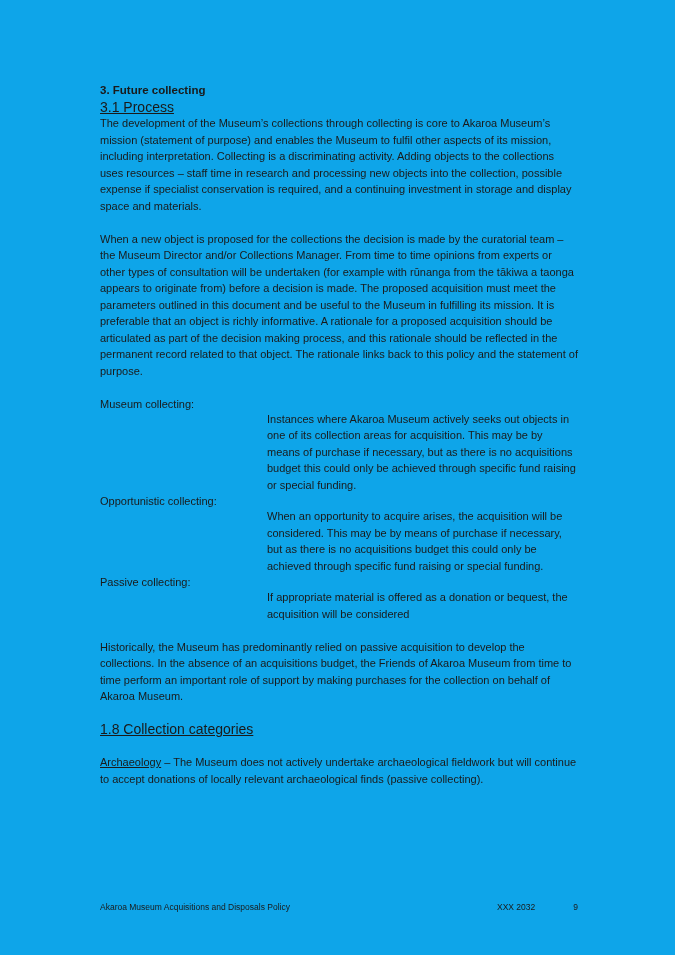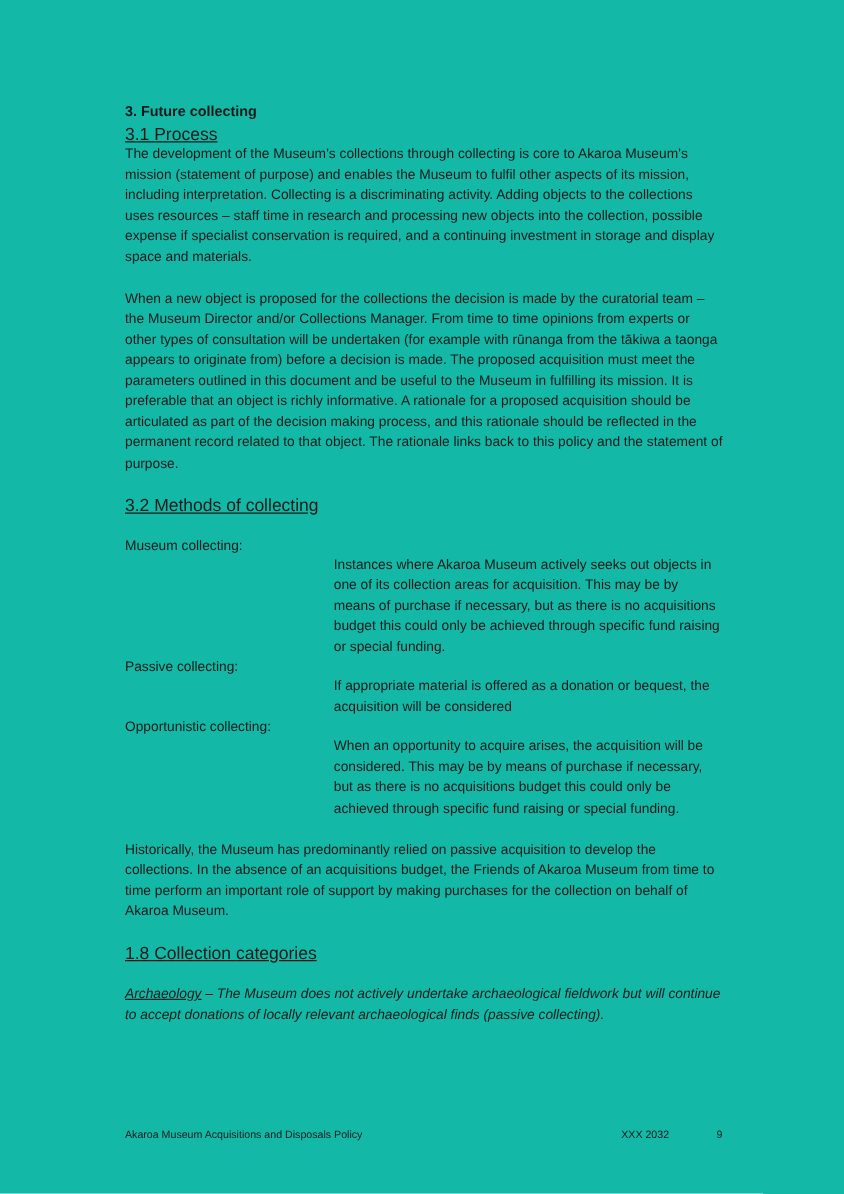--- a/index.html
+++ b/index.html
@@ -4,21 +4,21 @@
 <style>
   html, body {
     margin: 0;
     padding: 0;
     background: #ffffff;
   }
   .page {
     position: relative;
     width: 675px;
     height: 955px;
-    background: #14b8a6;
+    background: #0ea5e9;
     font-family: "Liberation Sans", sans-serif;
     color: #1a1a1a;
     overflow: hidden;
   }
   .content {
     position: absolute;
     top: 82px;
     left: 100px;
     width: 478px;
     font-size: 11px;
@@ -37,21 +37,20 @@
   }
   .sub-heading.spaced {
     margin-top: 16.5px;
     margin-bottom: 16.5px;
   }
   p.body-para {
     margin: 0 0 16.5px 0;
   }
   p.body-para.no-gap {
     margin-bottom: 0;
-    font-style: italic;
   }
   .def-list {
     margin: 0 0 16.5px 0;
   }
   .def-row {
     display: flex;
     align-items: flex-start;
   }
   .def-term {
     width: 167px;
@@ -91,34 +90,33 @@
   <div class="content">
 
     <h1 class="doc-heading">3. Future collecting</h1>
 
     <h2 class="sub-heading">3.1 Process</h2>
 
     <p class="body-para">The development of the Museum’s collections through collecting is core to Akaroa Museum’s mission (statement of purpose) and enables the Museum to fulfil other aspects of its mission, including interpretation. Collecting is a discriminating activity. Adding objects to the collections uses resources – staff time in research and processing new objects into the collection, possible expense if specialist conservation is required, and a continuing investment in storage and display space and materials.</p>
 
     <p class="body-para">When a new object is proposed for the collections the decision is made by the curatorial team – the Museum Director and/or Collections Manager. From time to time opinions from experts or other types of consultation will be undertaken (for example with rūnanga from the tākiwa a taonga appears to originate from) before a decision is made. The proposed acquisition must meet the parameters outlined in this document and be useful to the Museum in fulfilling its mission. It is preferable that an object is richly informative. A rationale for a proposed acquisition should be articulated as part of the decision making process, and this rationale should be reflected in the permanent record related to that object. The rationale links back to this policy and the statement of purpose.</p>
 
-    <h2 class="sub-heading spaced">3.2 Methods of collecting</h2>
 
     <div class="def-list">
       <div class="def-row">
         <div class="def-term">Museum collecting:</div>
         <div class="def-text">Instances where Akaroa Museum actively seeks out objects in one of its collection areas for acquisition. This may be by means of purchase if necessary, but as there is no acquisitions budget this could only be achieved through specific fund raising or special funding.</div>
       </div>
       <div class="def-row">
+        <div class="def-term">Opportunistic collecting:</div>
+        <div class="def-text">When an opportunity to acquire arises, the acquisition will be considered. This may be by means of purchase if necessary, but as there is no acquisitions budget this could only be achieved through specific fund raising or special funding.</div>
+      </div>
+      <div class="def-row">
         <div class="def-term">Passive collecting:</div>
         <div class="def-text">If appropriate material is offered as a donation or bequest, the acquisition will be considered</div>
-      </div>
-      <div class="def-row">
-        <div class="def-term">Opportunistic collecting:</div>
-        <div class="def-text">When an opportunity to acquire arises, the acquisition will be considered. This may be by means of purchase if necessary, but as there is no acquisitions budget this could only be achieved through specific fund raising or special funding.</div>
       </div>
     </div>
 
     <p class="body-para">Historically, the Museum has predominantly relied on passive acquisition to develop the collections. In the absence of an acquisitions budget, the Friends of Akaroa Museum from time to time perform an important role of support by making purchases for the collection on behalf of Akaroa Museum.</p>
 
     <h2 class="sub-heading spaced">1.8 Collection categories</h2>
 
     <p class="body-para no-gap"><span class="lead-underline">Archaeology</span><span> – The Museum does not actively undertake archaeological fieldwork but will continue to accept donations of locally relevant archaeological finds (passive collecting).</span></p>
 
   </div>

